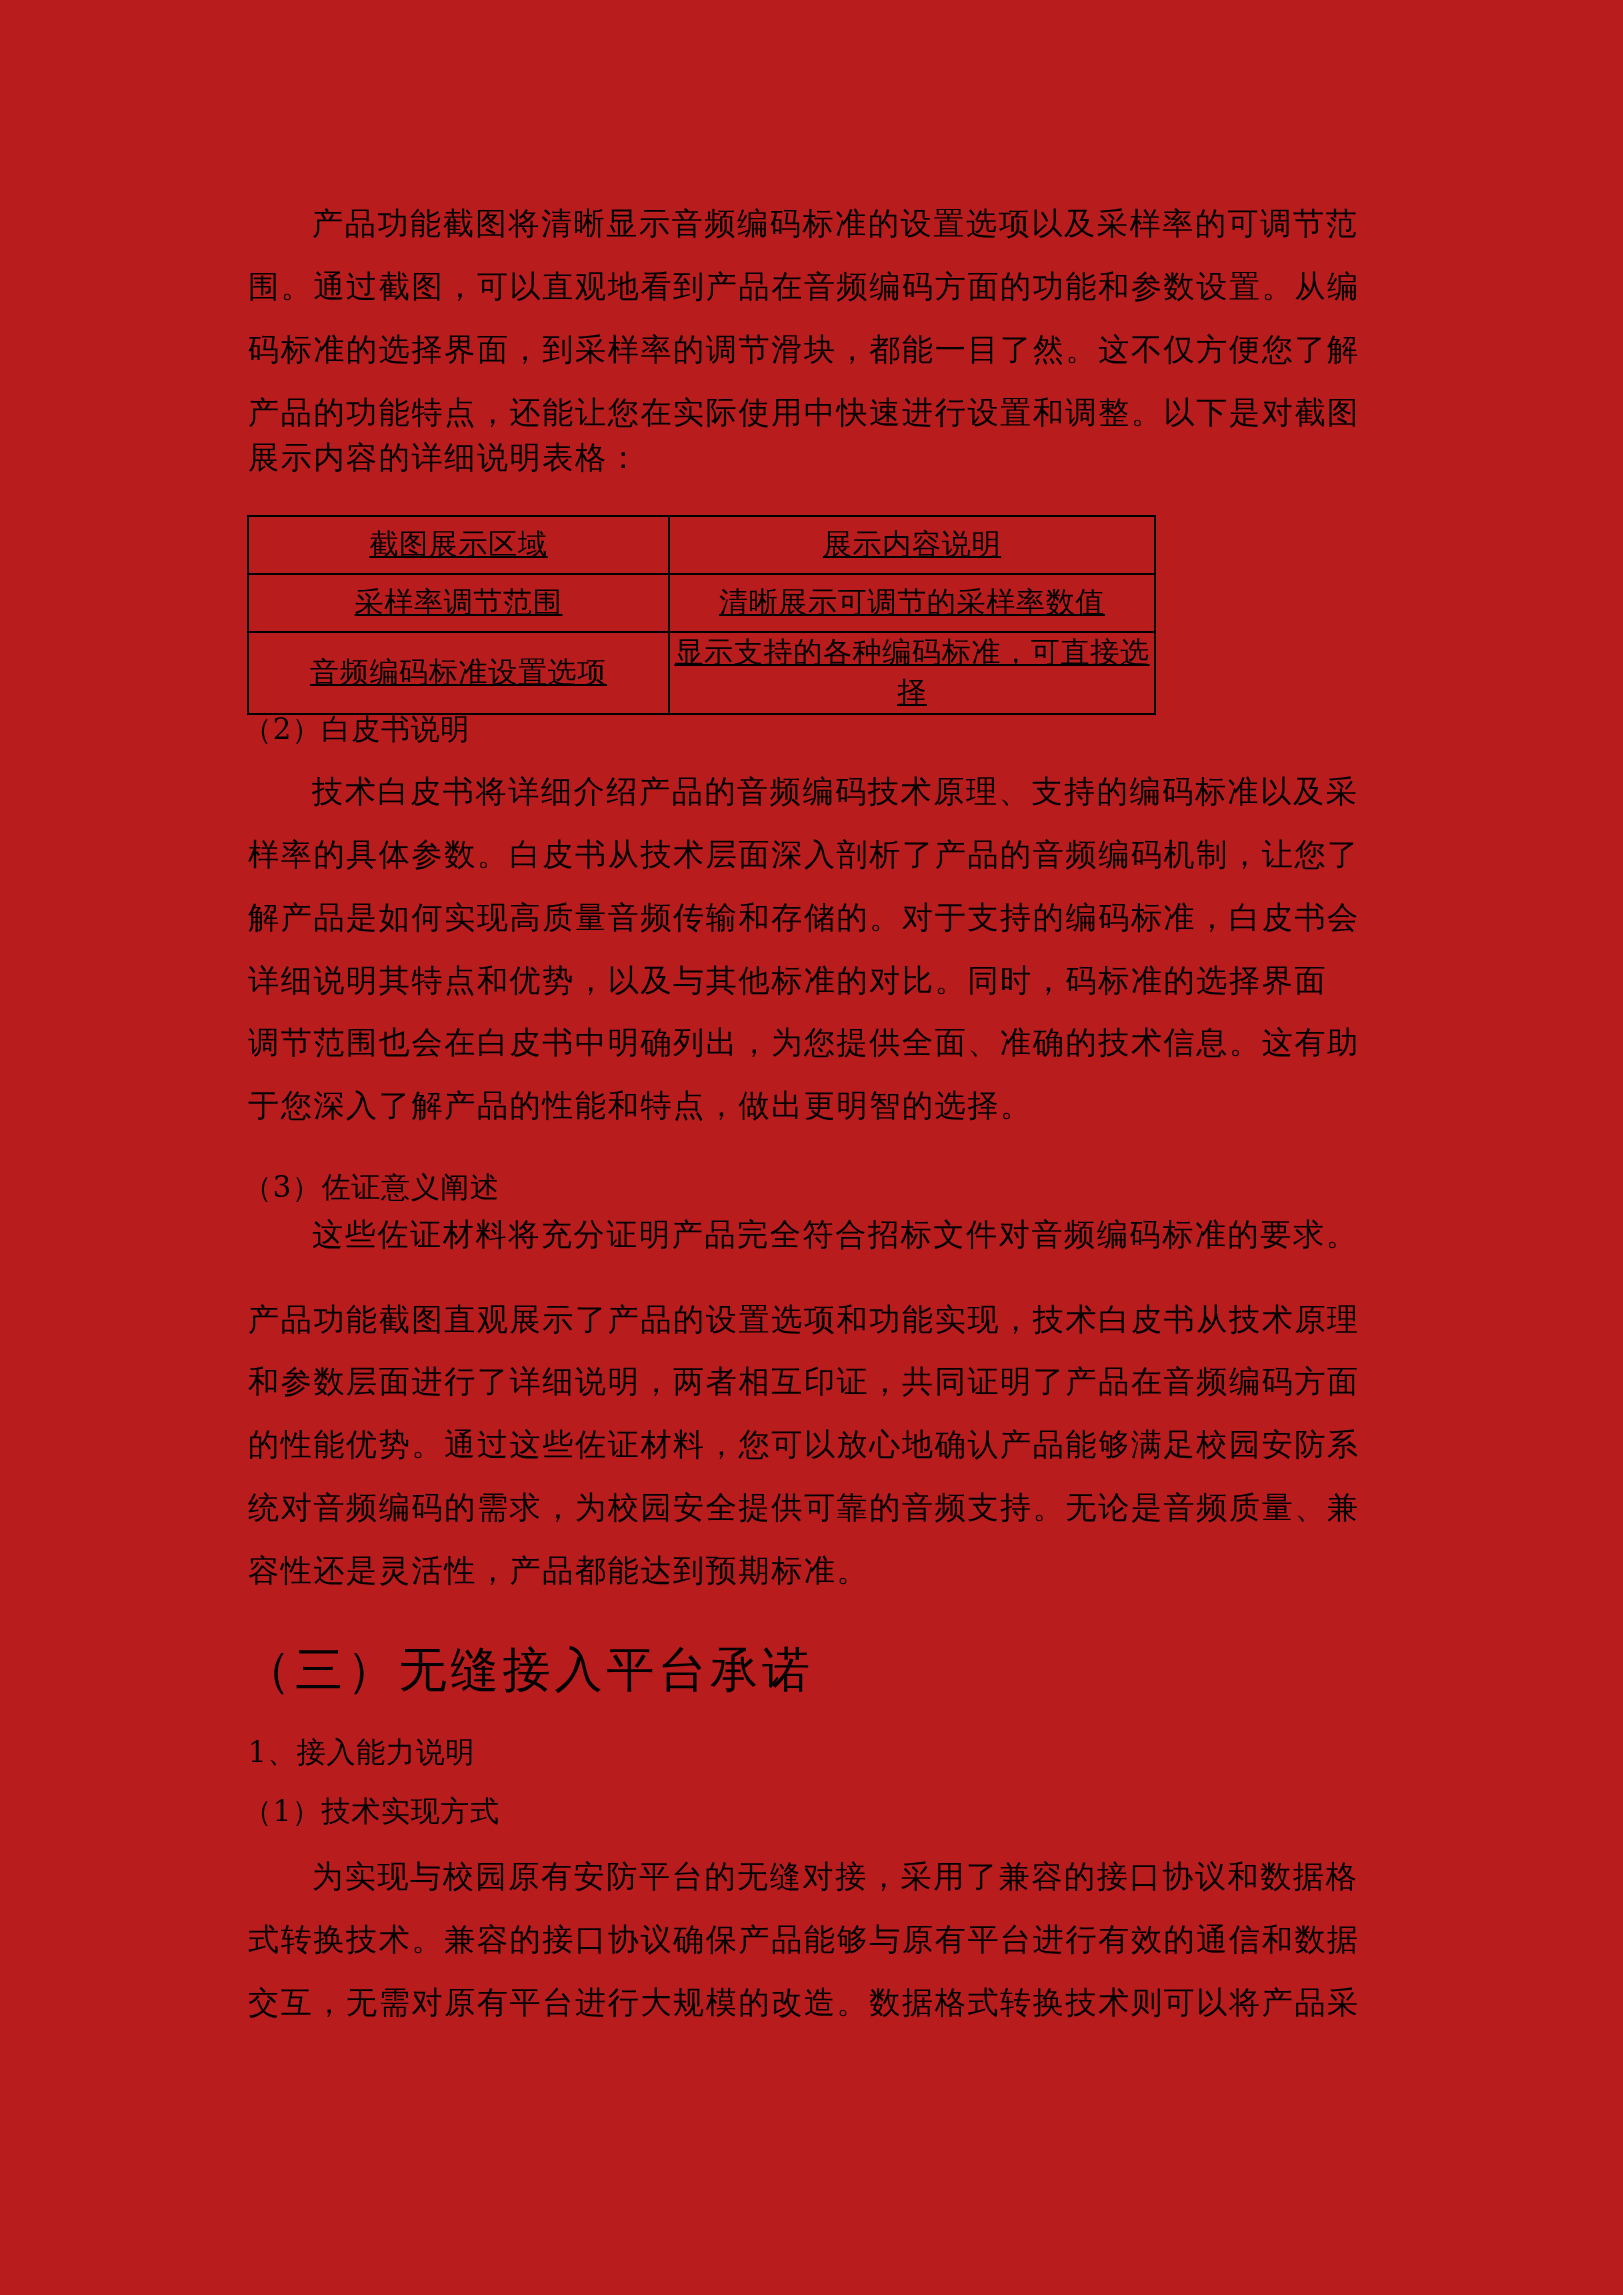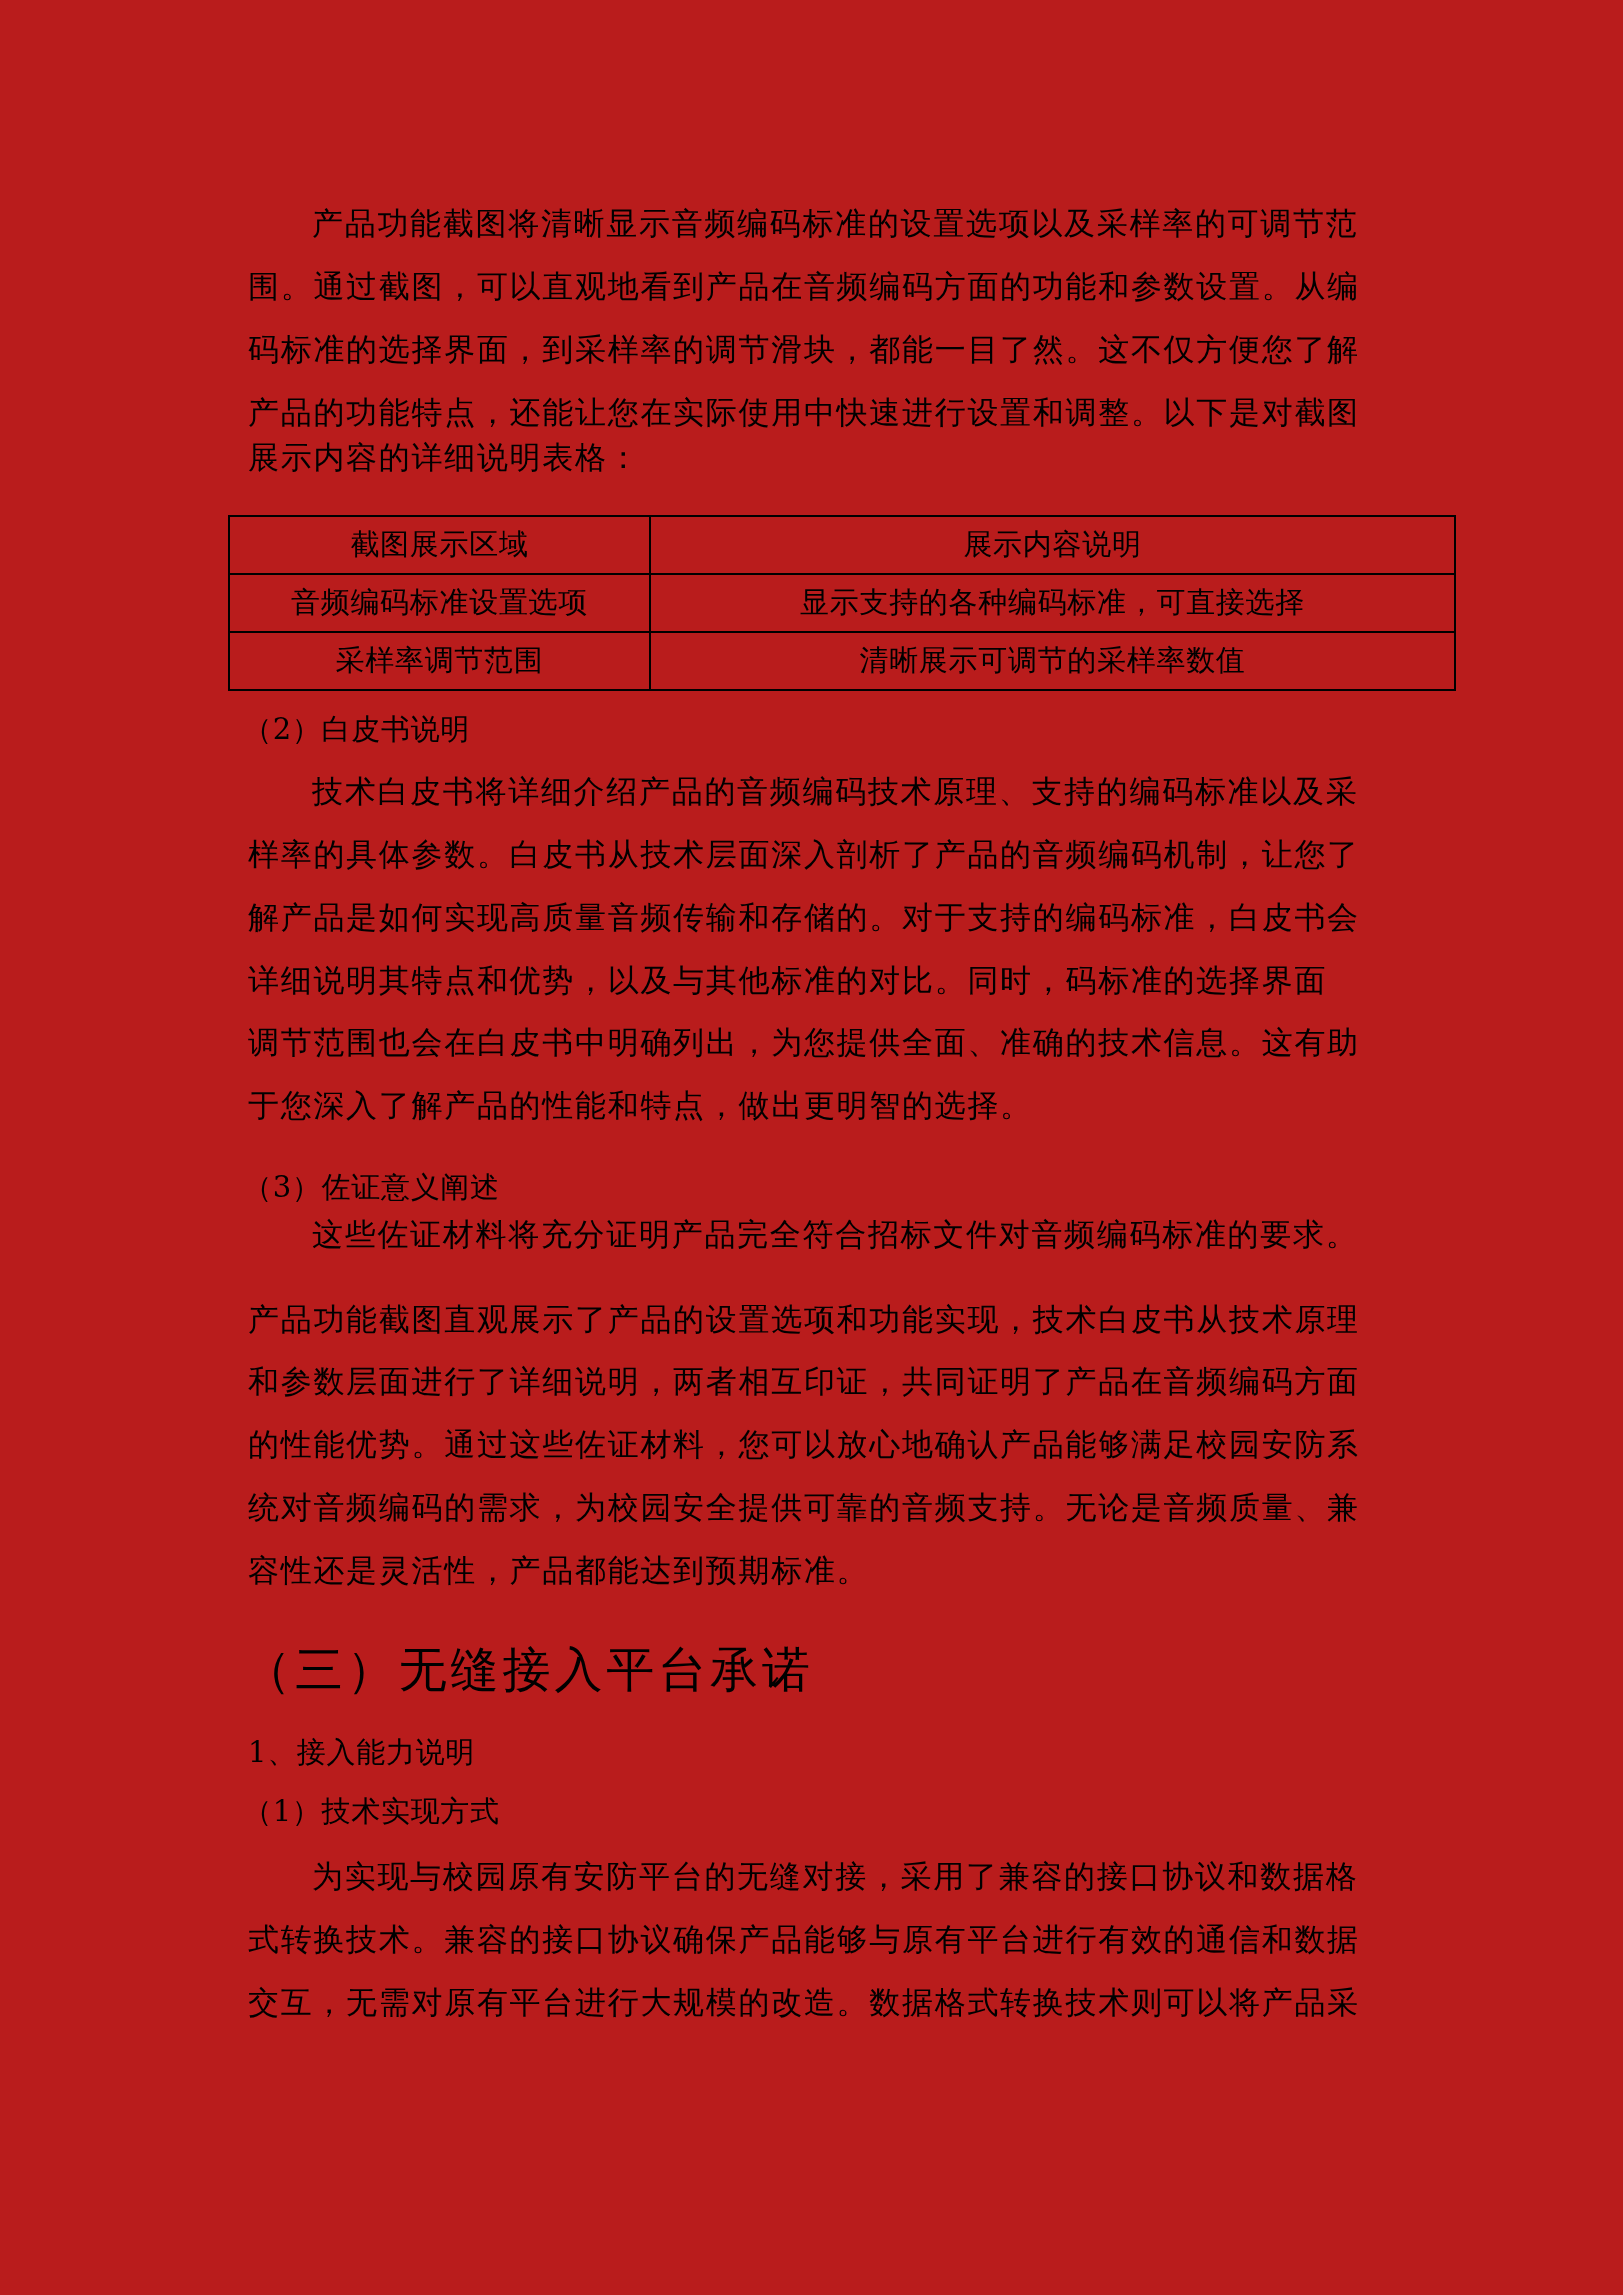--- a/index.html
+++ b/index.html
@@ -4,21 +4,21 @@
 <style>
   html, body { margin: 0; padding: 0; background: #ffffff; }
   body { width: 1623px; height: 2295px; position: relative; overflow: hidden;
          font-family: "DejaVu Serif", "Liberation Serif", serif; color: #000; }
   .page { position: absolute; left: 0; top: 0; width: 1623px; height: 2295px; background: #b91c1c; }
   .line { position: absolute; left: 248px; white-space: nowrap; font-size: 31px; line-height: 39px;
           letter-spacing: 1.7px; }
   .line.indent { left: 312px; }
   .sub { position: absolute; left: 248px; white-space: nowrap; font-size: 29px; line-height: 39px; letter-spacing: 0.7px; }
   .h2 { position: absolute; left: 248px; white-space: nowrap; font-size: 48px; line-height: 46px; letter-spacing: 3.9px; }
-  table.info { position: absolute; left: 228px; top: 515px; width: 1228px; border-collapse: collapse; }
+  table.info { position: absolute; left: 247px; top: 515px; width: 909px; border-collapse: collapse; text-decoration: underline; }
   table.info td { border: 2px solid #000; height: 56px; padding: 0; text-align: center;
                   font-size: 29px; letter-spacing: 0.7px; vertical-align: middle; }
   table.info td.c1 { width: 419px; }
 </style>
 </head>
 <body>
 
 <div class="page">
 
   <div>
@@ -29,26 +29,26 @@
     <div class="line" style="top:438px">展示内容的详细说明表格：</div>
   </div>
 
   <table class="info">
     <tbody>
         <tr>
       <td class="c1">截图展示区域</td>
       <td>展示内容说明</td>
     </tr>
     <tr>
+      <td class="c1">采样率调节范围</td>
+      <td>清晰展示可调节的采样率数值</td>
+    </tr>
+    <tr>
       <td class="c1">音频编码标准设置选项</td>
       <td>显示支持的各种编码标准，可直接选择</td>
-    </tr>
-    <tr>
-      <td class="c1">采样率调节范围</td>
-      <td>清晰展示可调节的采样率数值</td>
     </tr>
   </tbody>
     </table>
 
   <div class="sub" style="top:710px; left:243px">（2）白皮书说明</div>
   <div>
     <div class="line indent" style="top:772px">技术白皮书将详细介绍产品的音频编码技术原理、支持的编码标准以及采</div>
     <div class="line" style="top:835px">样率的具体参数。白皮书从技术层面深入剖析了产品的音频编码机制，让您了</div>
     <div class="line" style="top:898px">解产品是如何实现高质量音频传输和存储的。对于支持的编码标准，白皮书会</div>
     <div class="line" style="top:961px">详细说明其特点和优势，以及与其他标准的对比。同时，码标准的选择界面</div>

